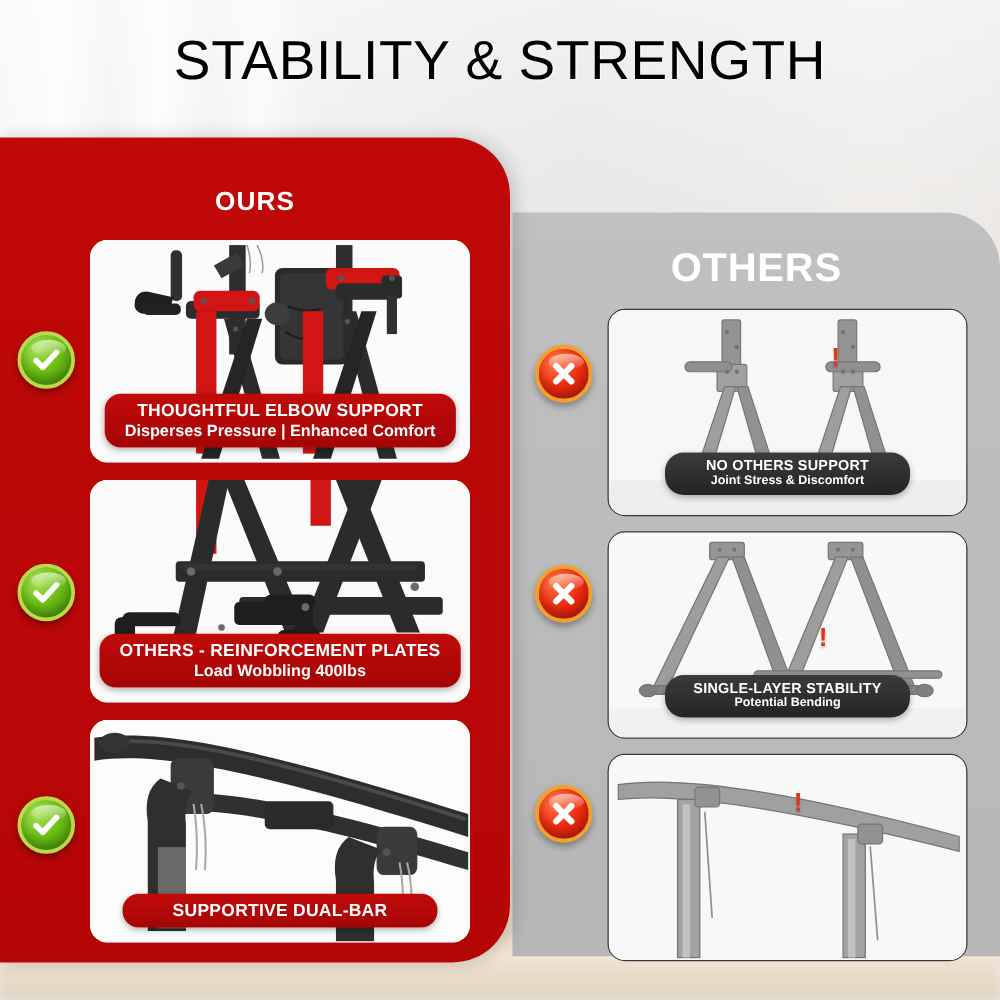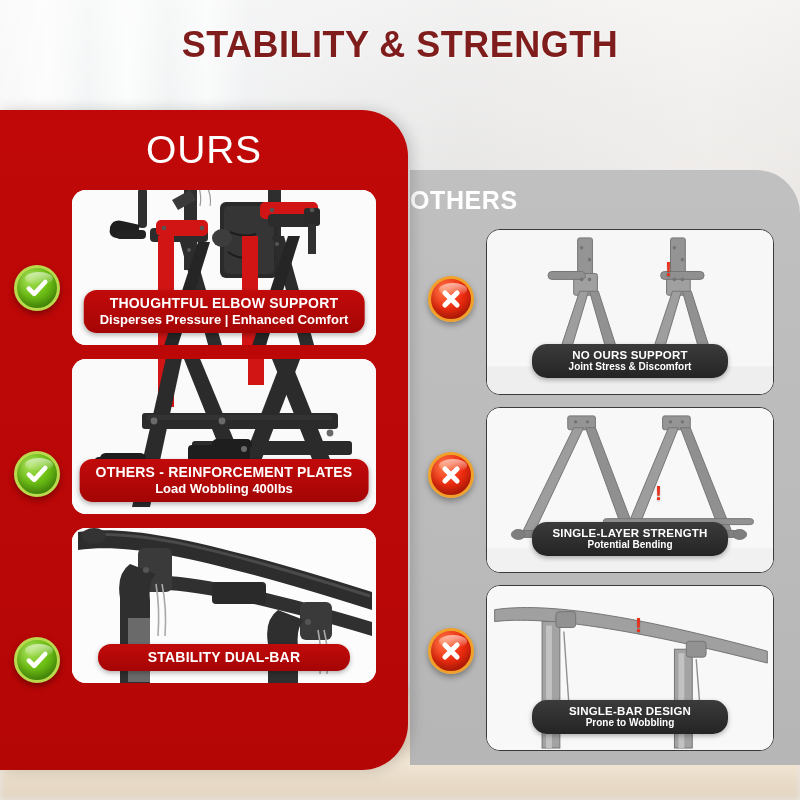--- a/index.html
+++ b/index.html
@@ -37,66 +37,66 @@
     content:""; position:absolute; left:0; top:0; width:100%; height:6px;
     background:linear-gradient(180deg,rgba(190,180,168,.55),rgba(190,180,168,0));
   }
 
   
   .title-wrap {
     position:absolute; top:24px; left:0; width:100%;
     text-align:center; z-index:5;
   }
   .title {
-    font-size:36px; font-weight:bold; letter-spacing:.5px;
-    color:#7f1d1d;
+    font-size:44px; font-weight:normal; letter-spacing:.5px;
+    color:#000000;
     text-shadow:1px 1px 0 rgba(255,255,255,.75);
   }
 
   
   .panel-others {
     position:absolute;
     left:410px; top:170px; width:390px; height:595px;
     background:linear-gradient(180deg,#c0c0c0 0%,#bcbcbc 45%,#b6b6b6 100%);
     border-top-right-radius:44px;
     z-index:2;
   }
   .panel-others .phead {
-    color:#ffffff;
-    font-size:25px; font-weight:bold; letter-spacing:.6px;
-    padding-top:16px;
+    text-align:center; color:#ffffff;
+    font-size:32px; font-weight:bold; letter-spacing:.6px;
+    padding-top:26px;
   }
   .panel-others .cards { padding:14px 26px 0 76px; }
 
   
   .panel-ours {
     position:absolute;
     left:0; top:110px; width:408px; height:660px;
     background:linear-gradient(180deg,#c00808 0%,#bb0707 50%,#b50606 100%);
     border-top-right-radius:46px;
     border-bottom-right-radius:46px;
     box-shadow:4px 0 14px rgba(0,0,0,.17);
     z-index:3;
   }
   .panel-ours .phead {
     text-align:center; color:#ffffff;
-    font-size:39px; font-weight:normal; letter-spacing:.8px;
-    padding-top:18px;
+    font-size:21px; font-weight:bold; letter-spacing:.8px;
+    padding-top:40px;
   }
   .panel-ours .cards { padding:18px 32px 0 72px; }
 
   
   .card {
     position:relative;
     border-radius:14px;
     overflow:hidden;
     margin-bottom:14px;
     background:#ffffff;
   }
-  .card.ours { height:155px; }
+  .card.ours { height:178px; }
   .card.others {
     height:166px;
     border:1.4px solid #3a3a3a;
     background:#f2f2f2;
     margin-bottom:12px;
   }
 
   .photo { position:absolute; inset:0; overflow:hidden; }
   .photo.gray { filter:grayscale(1) contrast(.93) brightness(1.05); }
 
@@ -203,21 +203,21 @@
               <circle cx="198" cy="50" r="1.8"></circle>
             <circle cx="96" cy="18" r="1.8"></circle>
               <circle cx="104" cy="30" r="1.8"></circle>
             <circle cx="190" cy="18" r="1.8"></circle>
               <circle cx="198" cy="30" r="1.8"></circle>
           </g>
         </svg>
       </div>
       <div class="excl" style="left:178px; top:28px;">!</div>
       <div class="pill">
-        <div class="l1">NO OURS SUPPORT</div>
+        <div class="l1">NO OTHERS SUPPORT</div>
         <div class="l2">Joint Stress &amp; Discomfort</div>
       </div>
     </div>
 
     <div class="card others">
       <div class="photo gray">
         <svg viewBox="0 0 290 166" width="100%" height="100%" preserveAspectRatio="xMidYMid slice">
           <rect width="290" height="166" fill="#f4f4f4"></rect>
           <rect y="142" width="290" height="24" fill="#ededed"></rect>
           <g stroke="#6f6f6f" stroke-width="1">
@@ -235,21 +235,21 @@
           <g fill="#6a6a6a">
             <circle cx="90" cy="14" r="1.6"></circle>
               <circle cx="102" cy="14" r="1.6"></circle>
             <circle cx="186" cy="14" r="1.6"></circle>
               <circle cx="198" cy="14" r="1.6"></circle>
           </g>
         </svg>
       </div>
       <div class="excl" style="left:168px; top:74px;">!</div>
       <div class="pill">
-        <div class="l1">SINGLE-LAYER STRENGTH</div>
+        <div class="l1">SINGLE-LAYER STABILITY</div>
         <div class="l2">Potential Bending</div>
       </div>
     </div>
 
     <div class="card others">
       <div class="photo gray">
         <svg viewBox="0 0 290 166" width="100%" height="100%" preserveAspectRatio="xMidYMid slice">
           <rect width="290" height="166" fill="#f4f4f4"></rect>
           <path d="M8,24 C60,16 150,30 284,66 L284,78 C150,44 60,30 8,36 Z" fill="#9a9a9a" stroke="#6e6e6e" stroke-width="1"></path>
           <rect x="56" y="36" width="18" height="128" fill="#9d9d9d" stroke="#6e6e6e" stroke-width="1"></rect>
@@ -258,24 +258,20 @@
           <rect x="194" y="68" width="6" height="96" fill="#bdbdbd"></rect>
           <g stroke="#8a8a8a" stroke-width="1.4" fill="none">
             <path d="M78,46 L84,132"></path>
               <path d="M212,74 L218,150"></path>
           </g>
           <rect x="70" y="26" width="20" height="16" rx="3" fill="#8c8c8c" stroke="#6e6e6e"></rect>
           <rect x="202" y="56" width="20" height="16" rx="3" fill="#8c8c8c" stroke="#6e6e6e"></rect>
         </svg>
       </div>
       <div class="excl" style="left:148px; top:28px;">!</div>
-      <div class="pill">
-        <div class="l1">SINGLE-BAR DESIGN</div>
-        <div class="l2">Prone to Wobbling</div>
-      </div>
     </div>
 
   </div>
 </div>
 
 <div class="panel-ours">
   <div class="phead">OURS</div>
   <div class="cards">
 
     <div class="card ours">
@@ -387,21 +383,21 @@
             <path d="M252,112 q5,20 3,44"></path>
           </g>
           <g fill="#555">
             <circle cx="74" cy="52" r="3"></circle>
               <circle cx="236" cy="104" r="3"></circle>
           </g>
           <ellipse cx="22" cy="18" rx="12" ry="8" fill="#333"></ellipse>
         </svg>
       </div>
       <div class="pill">
-        <div class="l1">STABILITY DUAL-BAR</div>
+        <div class="l1">SUPPORTIVE DUAL-BAR</div>
       </div>
     </div>
 
   </div>
 </div>
 
 <div class="badge ok b-ours" style="top:265px;">
   <svg viewBox="0 0 24 24">
       <path d="M4.5 12.6 L9.4 17.4 L19.6 6.4" fill="none" stroke="#ffffff" stroke-width="4.2" stroke-linecap="round" stroke-linejoin="round"></path>
     </svg>

